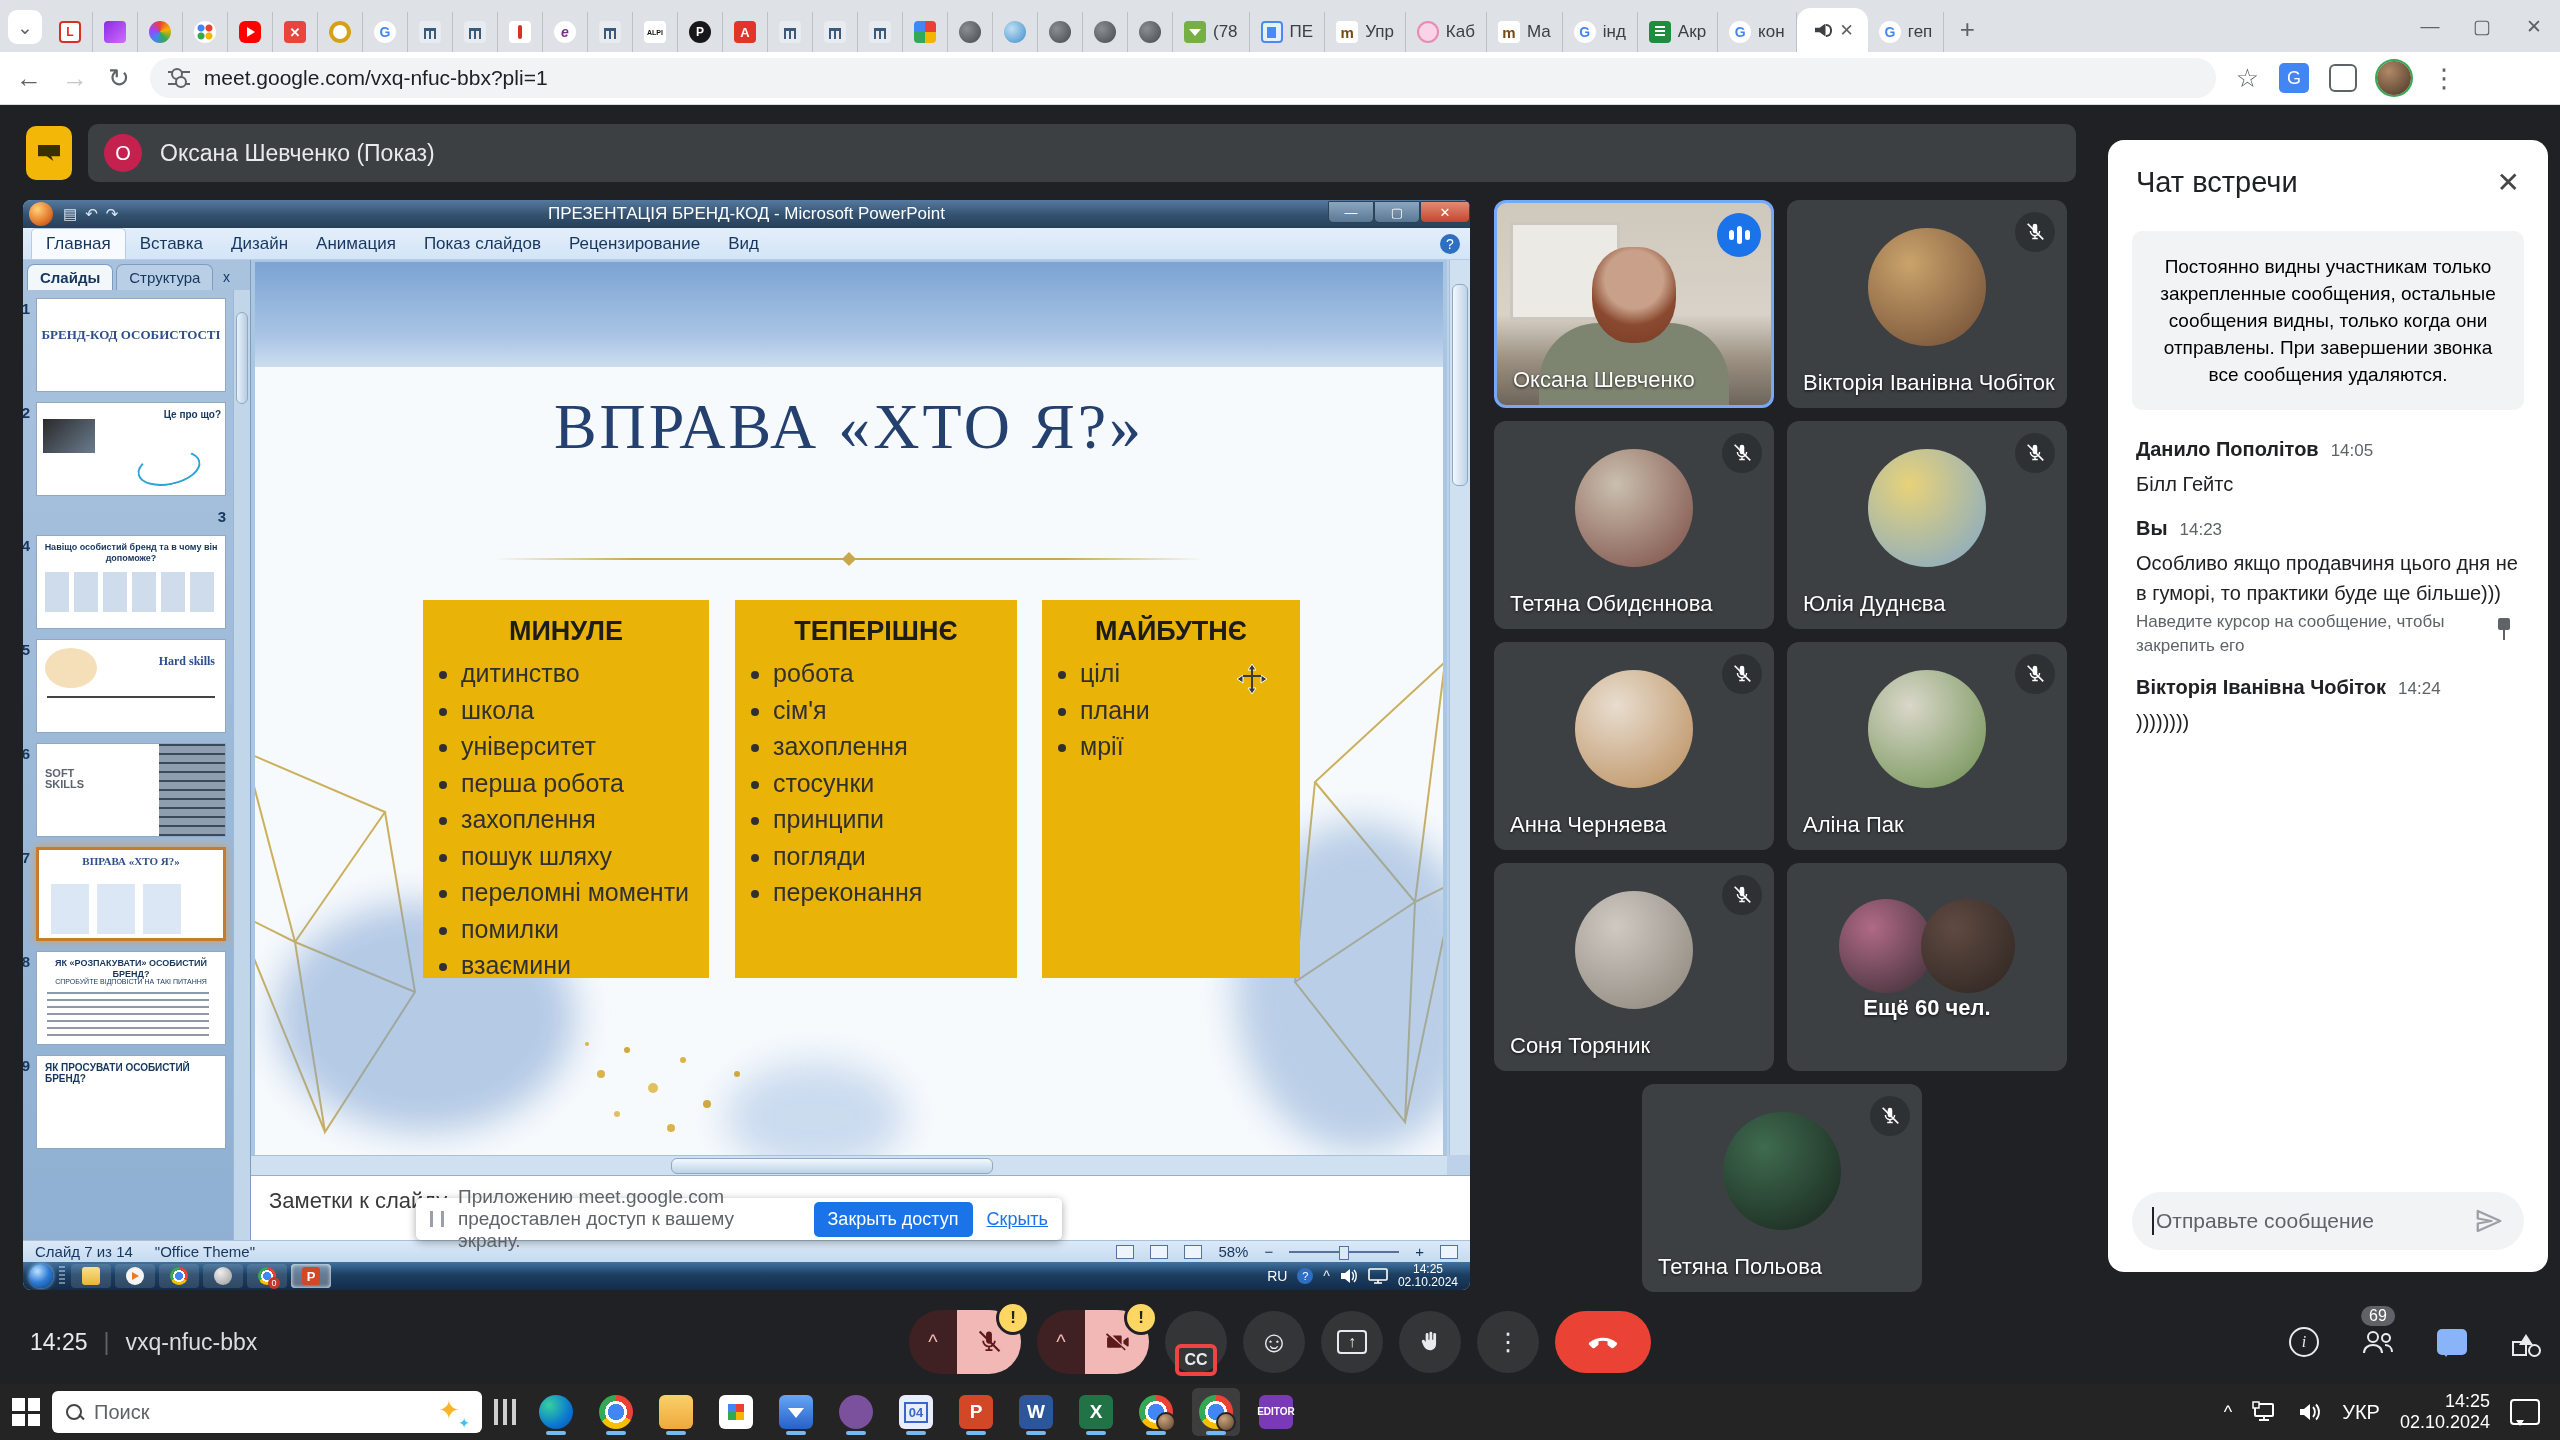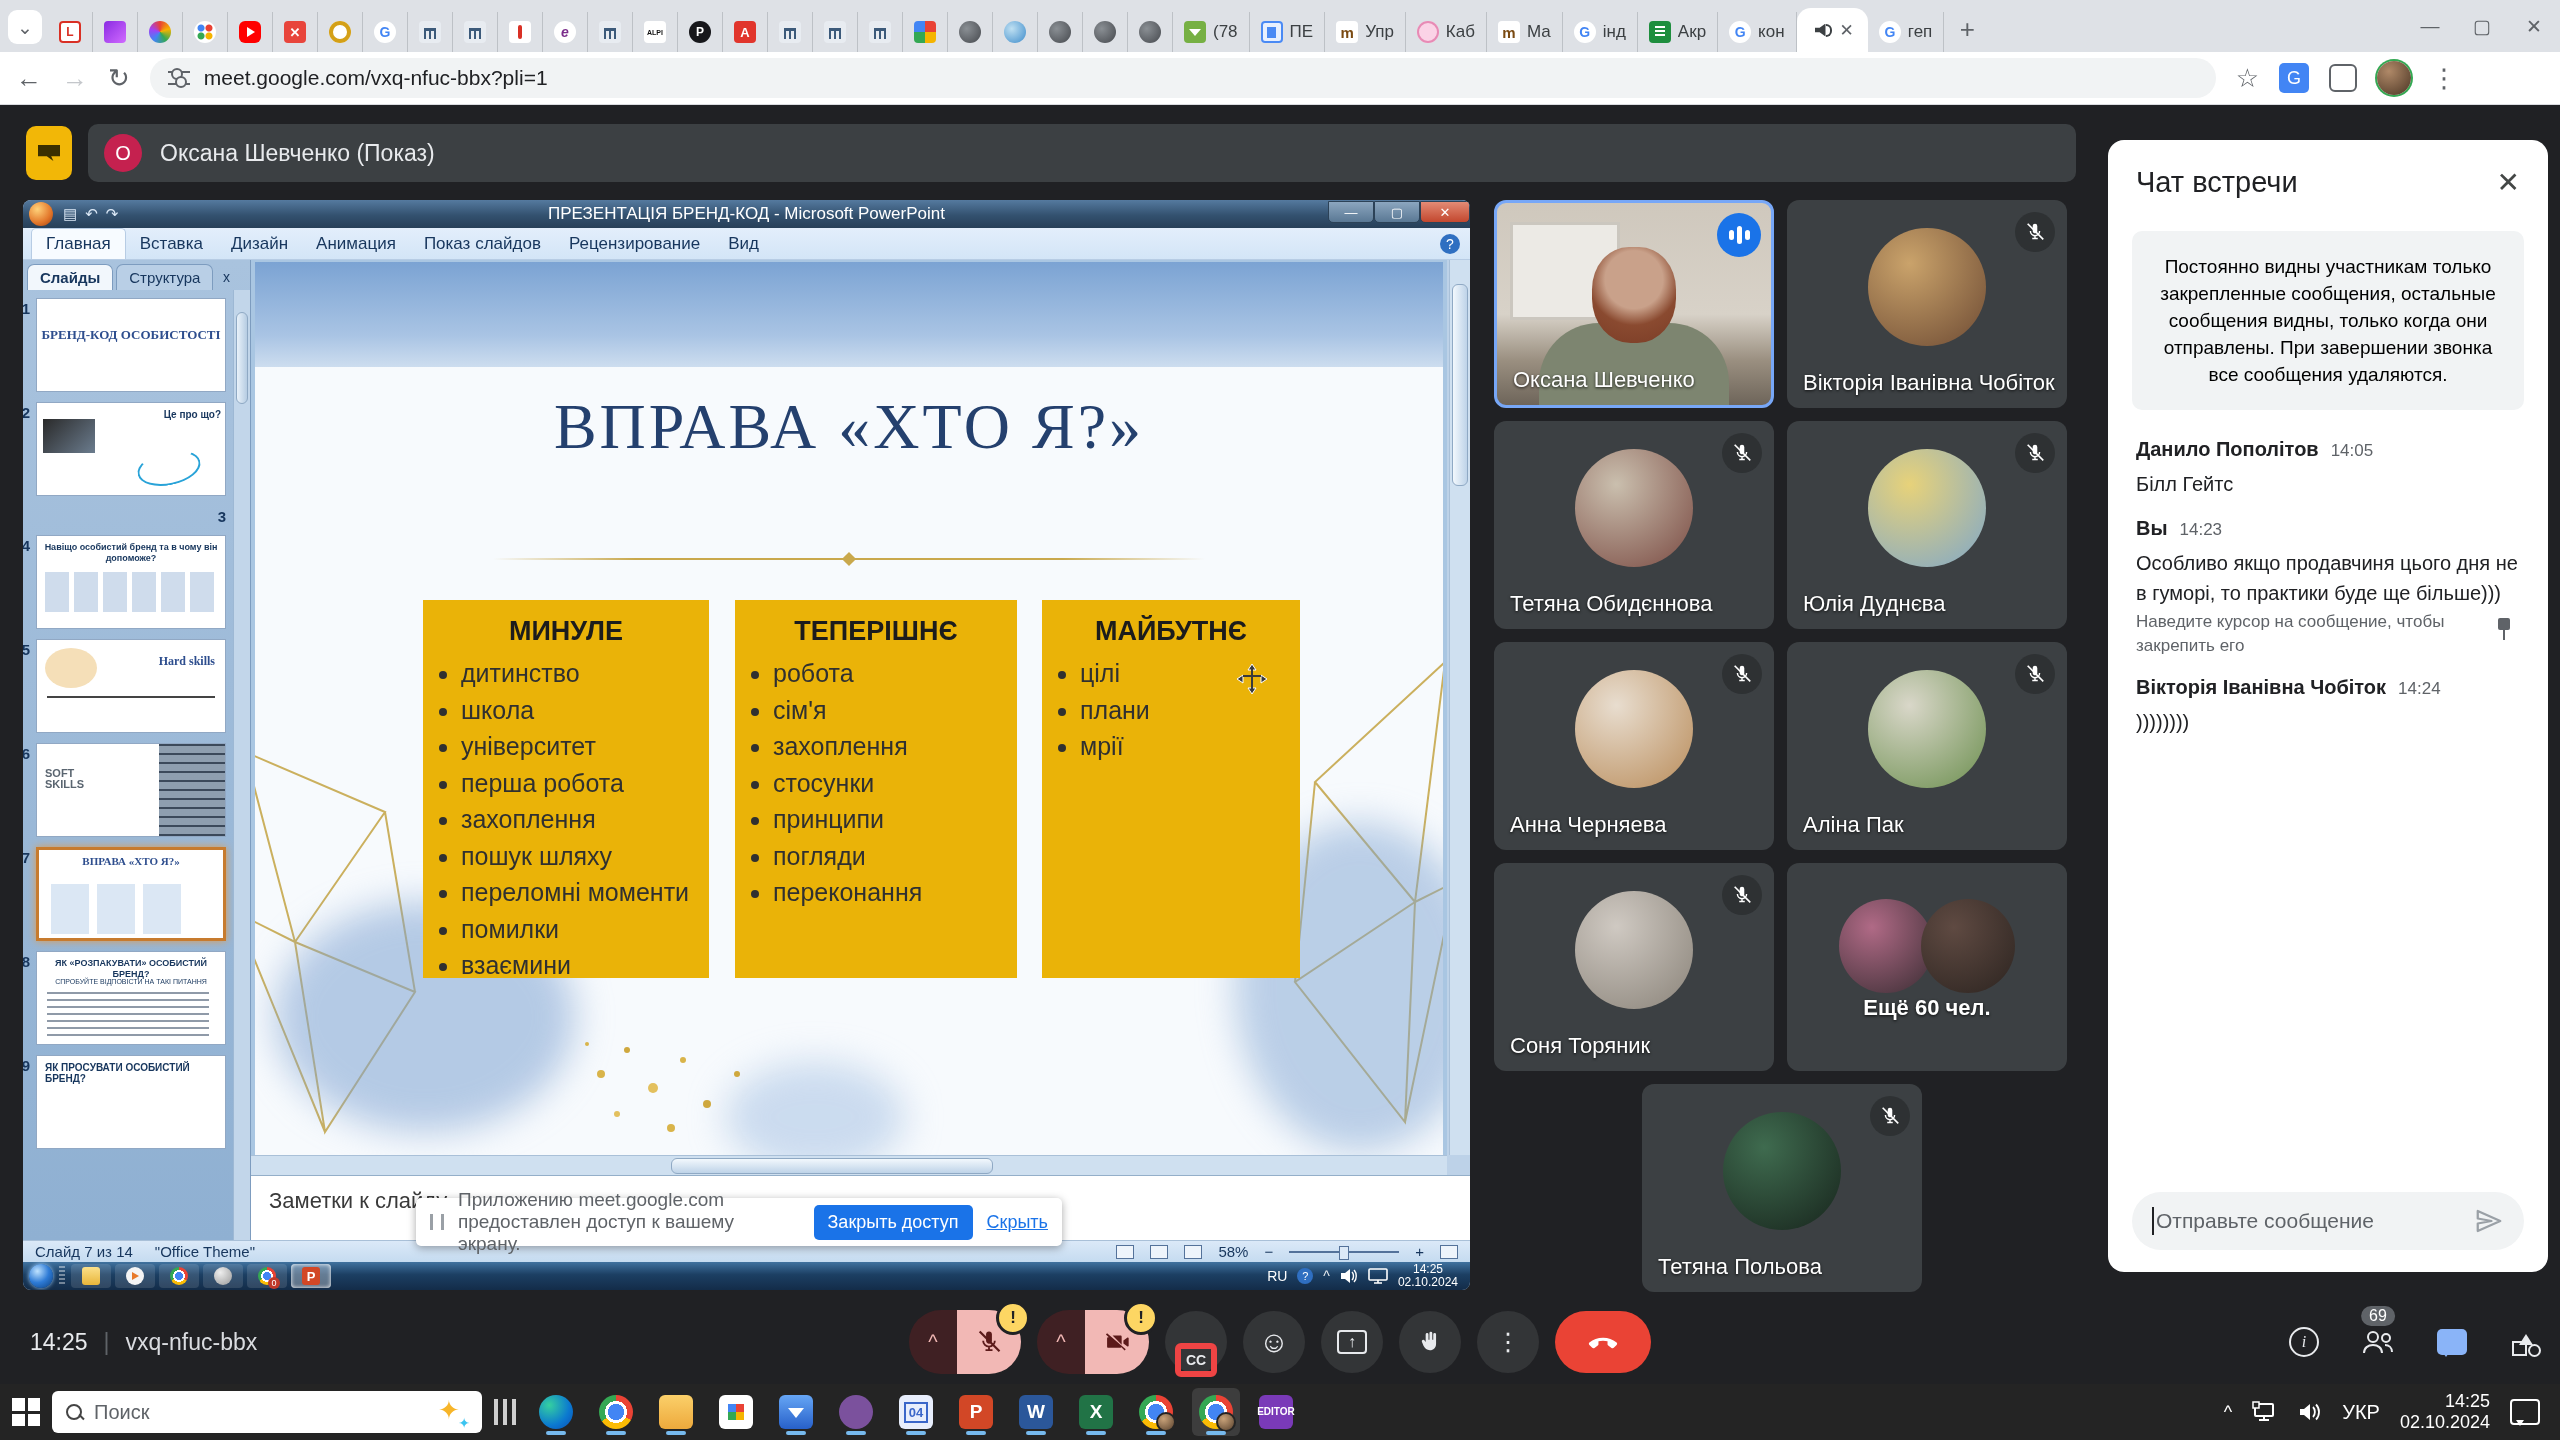--- a/index.html
+++ b/index.html
@@ -202,21 +202,21 @@
   #notes{position:absolute;left:228px;right:0;top:975px;height:65px;background:#fff;border-top:1px solid #94afc9;
       font-size:22px;color:#3a3a3a;padding:12px 18px;box-sizing:border-box;}
   #status{position:absolute;left:0;right:0;bottom:0;height:22px;background:linear-gradient(#dbe9f8,#c5dbf0);
       border-top:1px solid #a9c0d8;display:flex;align-items:center;font-size:15px;color:#17365d;
       padding:0 12px;gap:22px;box-sizing:border-box;}
   #status-right{margin-left:auto;display:flex;align-items:center;gap:16px;}
   .viewic{width:16px;height:12px;border:1px solid #54729a;background:#eef4fb;}
   #zoom-slider{width:110px;height:2px;background:#54729a;position:relative;}
   #zoom-slider::before{content:"";position:absolute;left:50%;top:-5px;width:8px;height:12px;background:#dce9f7;
       border:1px solid #54729a;transform:translateX(-50%);}
-  #sharebar{position:absolute;left:393px;top:998px;width:646px;height:48px;background:#fff;border-radius:5px;
+  #sharebar{position:absolute;left:393px;top:998px;width:646px;height:42px;background:#fff;border-radius:5px;
       box-shadow:0 2px 8px rgba(0,0,0,.35);display:flex;align-items:center;gap:14px;padding:0 14px;
       box-sizing:border-box;font-size:19px;color:#5f6368;z-index:6;}
   #pausebars{width:8px;height:16px;border-left:3px solid #9aa0a6;border-right:3px solid #9aa0a6;flex:none;}
   #stopshare{background:#1a73e8;color:#fff;border-radius:5px;padding:7px 14px;font-size:18px;white-space:nowrap;}
   #hideshare{color:#1a73e8;text-decoration:underline;font-size:18px;}
   
   #win7bar{position:absolute;left:0;right:0;bottom:0;height:28px;
       background:linear-gradient(#40729f,#1c3f63 45%,#132c49);display:flex;align-items:center;padding:0 6px;}
   #orb{width:24px;height:24px;border-radius:50%;flex:none;margin-right:6px;
       background:radial-gradient(circle at 35% 30%,#bfe3ff,#2e7bd6 50%,#0b3f7e);box-shadow:0 0 4px #9cf;}
@@ -281,21 +281,21 @@
   #mb-center{position:absolute;left:50%;top:10px;transform:translateX(-50%);display:flex;gap:16px;align-items:center;}
   .mgroup{display:flex;height:64px;position:relative;}
   .mchev{width:48px;border-radius:32px 0 0 32px;background:#3f2023;display:flex;align-items:center;
       justify-content:center;color:#f2b8b5;font-size:20px;}
   .mmain{width:64px;border-radius:0 32px 32px 0;background:#f2b8b5;display:flex;align-items:center;justify-content:center;}
   .warn{position:absolute;top:-9px;right:-9px;width:28px;height:28px;border-radius:50%;background:#fdd663;
       border:3px solid #202124;color:#202124;font-weight:700;font-size:17px;display:flex;align-items:center;
       justify-content:center;box-sizing:content-box;}
   .mbtn{width:62px;height:62px;border-radius:50%;background:#333537;color:#e8eaed;display:flex;
       align-items:center;justify-content:center;font-size:24px;}
-  .ccbox{border:6px solid #ef4444;border-radius:6px;font-size:14px;font-weight:700;padding:3px 5px;margin-top:36px;}
+  .ccbox{border:4px solid #ef4444;border-radius:6px;font-size:16px;font-weight:700;padding:3px 5px;margin-top:36px;}
   .presentbox{width:26px;height:20px;border:2px solid #e8eaed;border-radius:4px;display:flex;
       align-items:center;justify-content:center;font-size:16px;}
   .endcall{width:96px;height:62px;border-radius:32px;background:#ea4335;display:flex;align-items:center;justify-content:center;}
   #mb-right{position:absolute;right:16px;top:0;height:84px;display:flex;align-items:center;gap:38px;}
   .ric{position:relative;width:36px;height:36px;display:flex;align-items:center;justify-content:center;color:#e8eaed;}
   .infoc{width:26px;height:26px;border:2px solid #e8eaed;border-radius:50%;font-size:16px;font-style:italic;
       display:flex;align-items:center;justify-content:center;font-family:"Liberation Serif",serif;}
   #people-badge{position:absolute;top:-18px;left:50%;transform:translateX(-50%);background:#5f6368;color:#fff;
       font-size:16px;border-radius:10px;padding:1px 8px;}
   .chatbubble{width:30px;height:26px;background:#8ab4f8;border-radius:5px;position:relative;}

